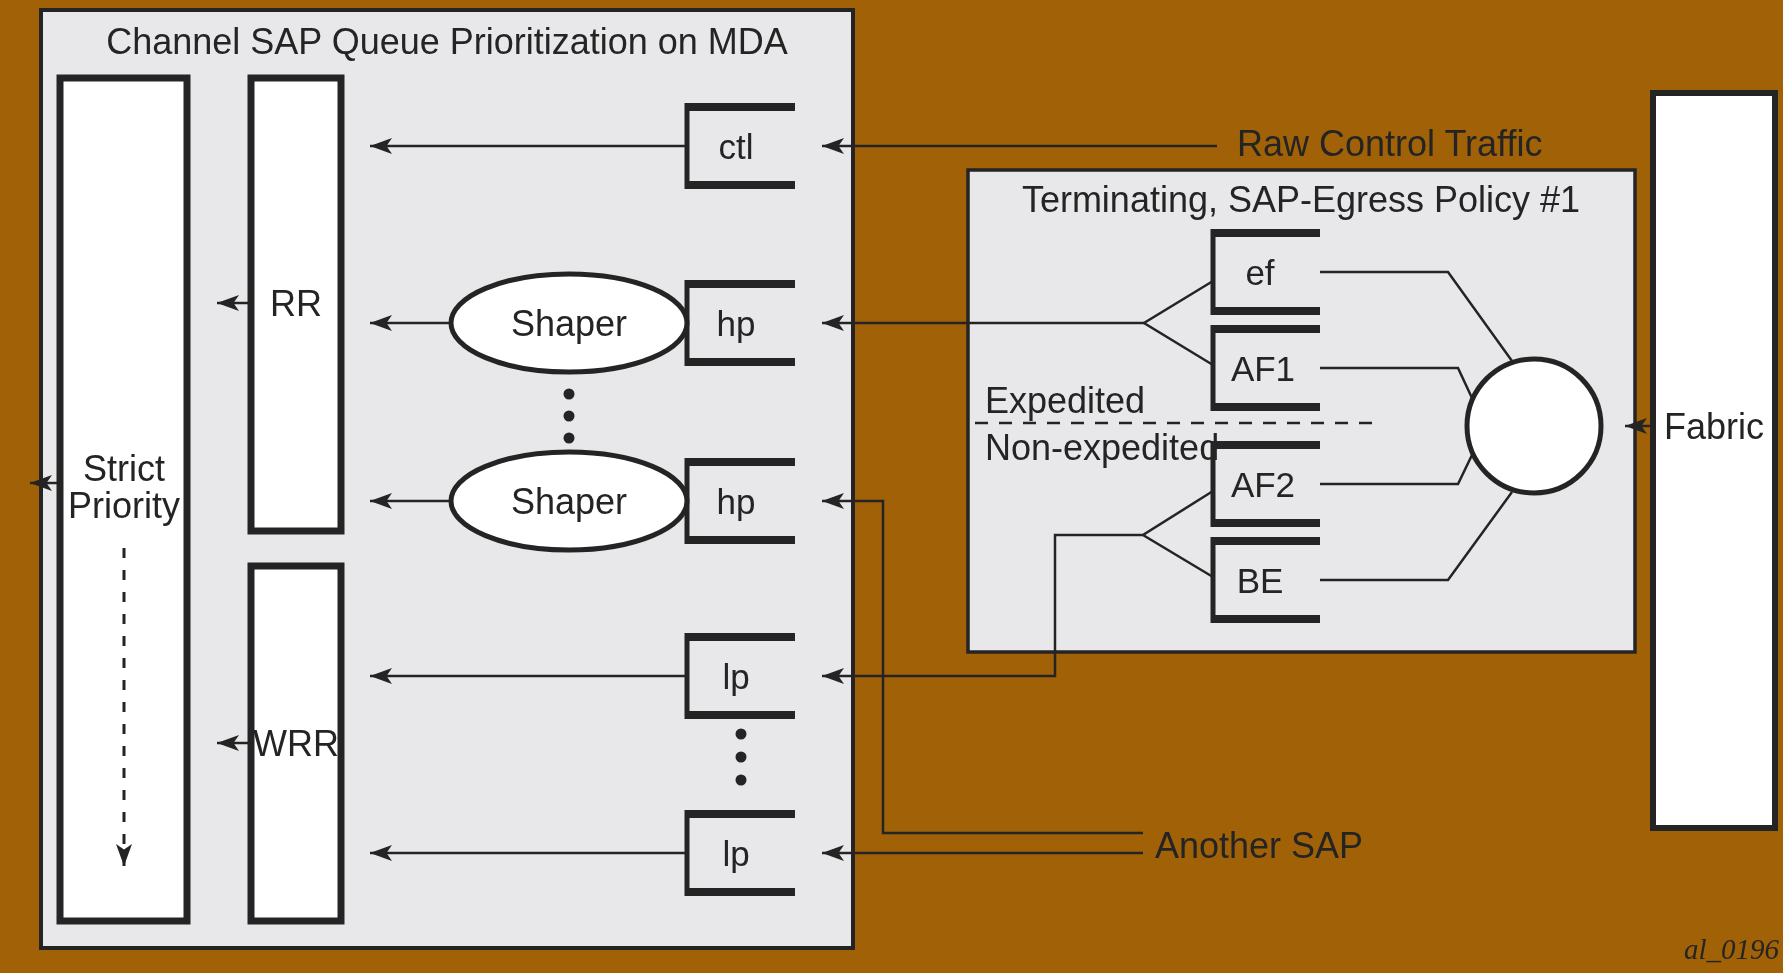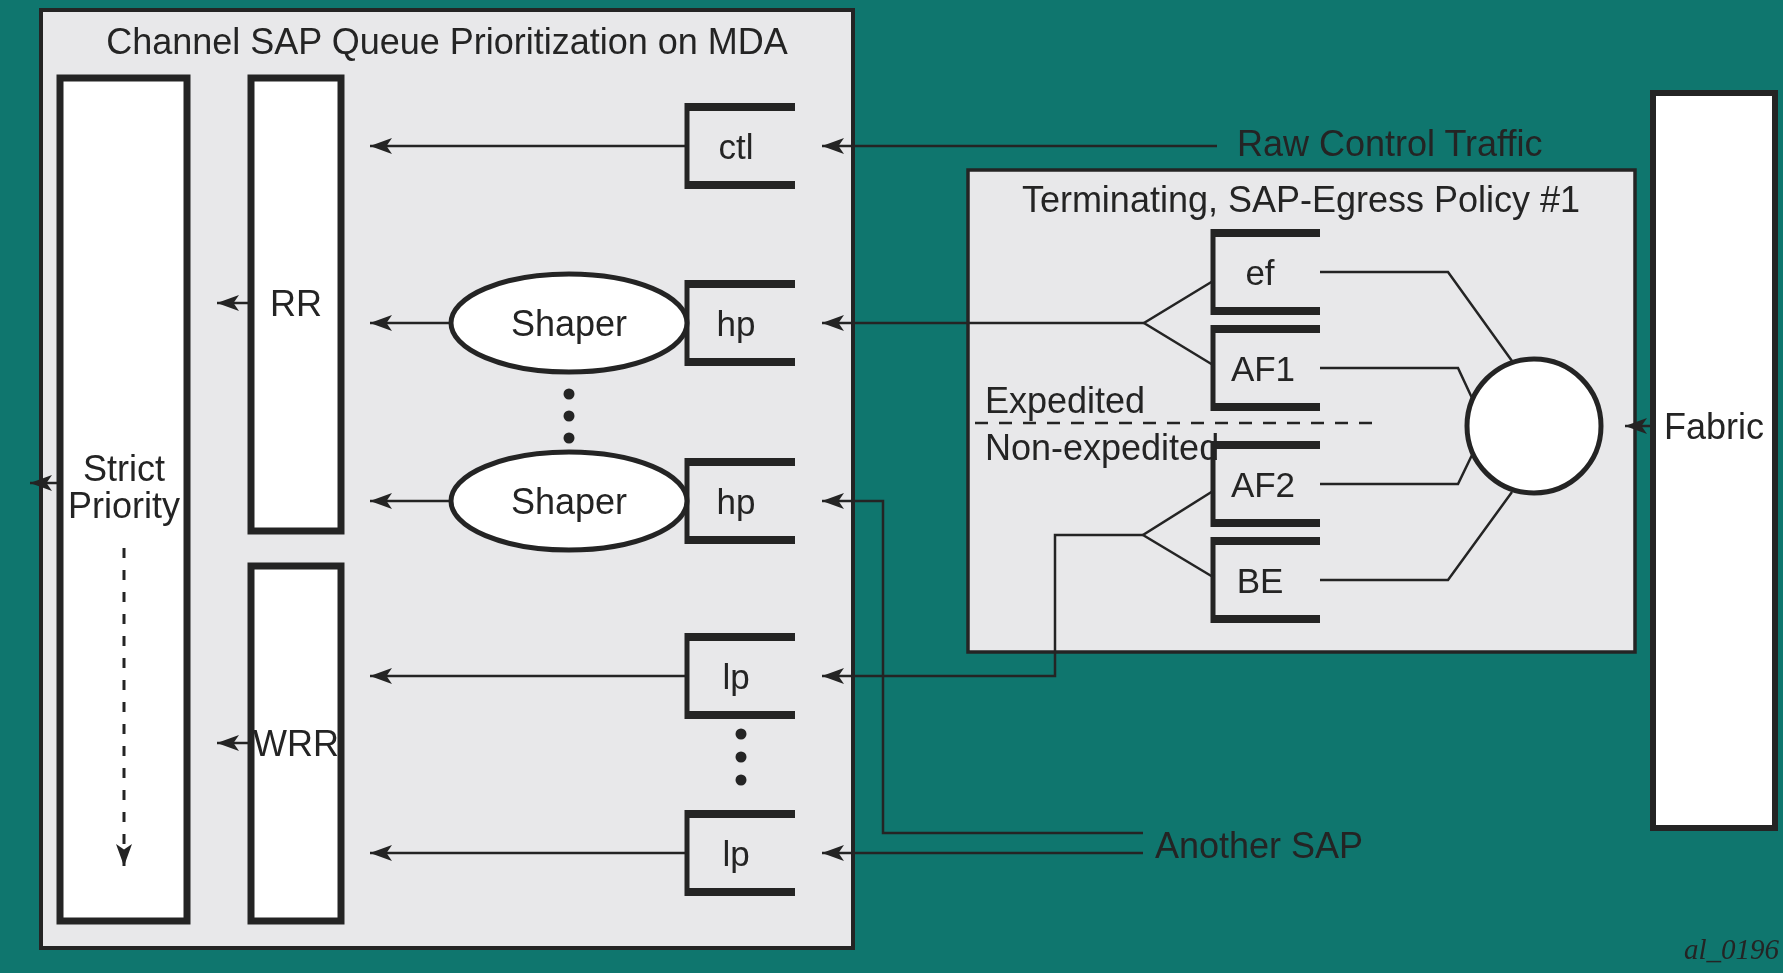--- a/index.html
+++ b/index.html
@@ -1,16 +1,16 @@
 <!DOCTYPE html>
 <html><head>
 <meta charset="utf-8">
 <style>
   html, body { margin: 0; padding: 0; background: #ffffff; }
-  .stage { width: 1783px; height: 973px; position: relative; background: #0f766e; }
+  .stage { width: 1783px; height: 973px; position: relative; background: #a16207; }
   svg { display: block; font-family: "Liberation Sans", sans-serif; }
   text { fill: #242424; }
   .lbl   { font-size: 36px; }
   .qlbl  { font-size: 35px; }
   .wmark { font-family: "Liberation Serif", serif; font-style: italic; font-size: 29px; }
   .thin  { stroke: #242424; stroke-width: 2.5; fill: none; }
   .bar   { stroke: #242424; stroke-width: 8;   fill: none; }
   .edge  { stroke: #242424; stroke-width: 5;   fill: none; }
   .diag  { stroke: #242424; stroke-width: 2.5; fill: none; }
 </style>

